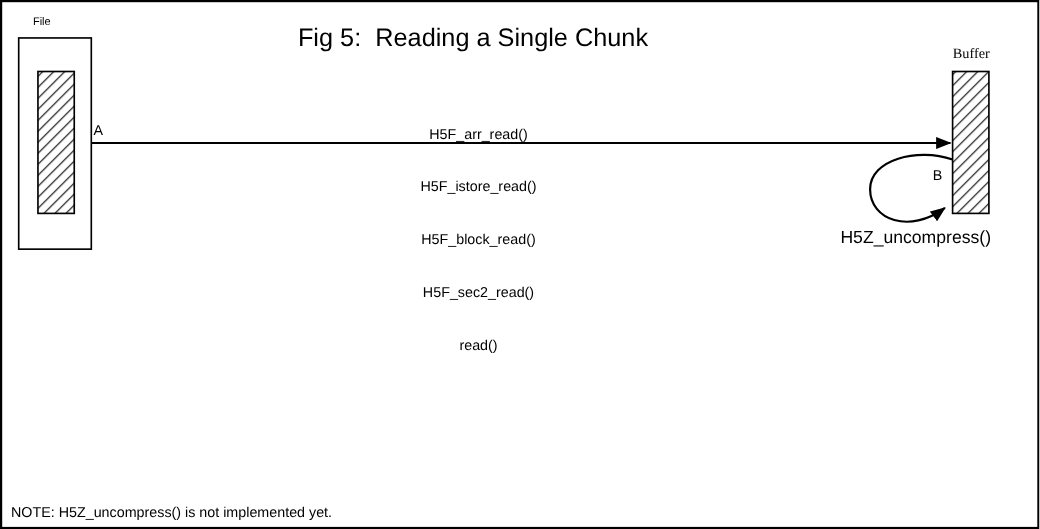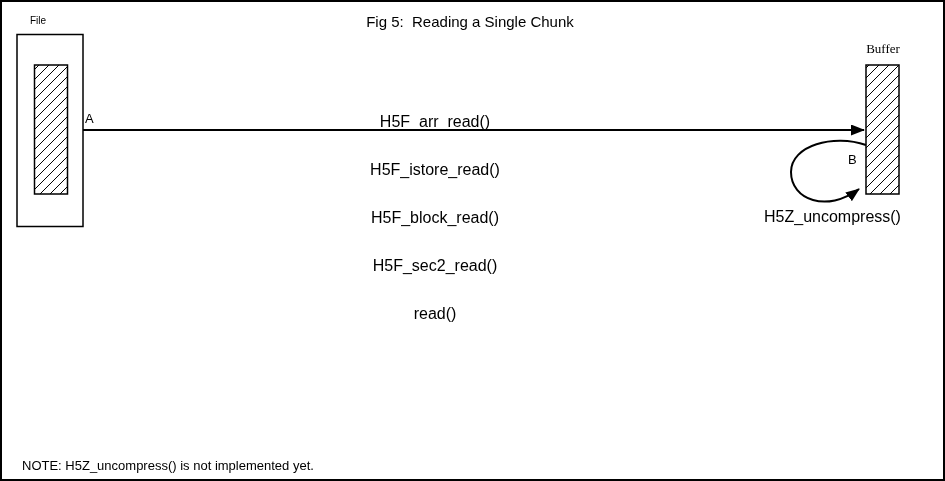--- a/index.html
+++ b/index.html
@@ -24,26 +24,25 @@
     top: 0;
     width: 945px;
     height: 481px;
   }
   .txt {
     position: absolute;
     white-space: pre;
     color: #000000;
   }
   .title {
-    top: 10px;
+    top: 22px;
     left: 428px;
     transform: translateX(-50%);
-    font-size: 15px;
+    font-size: 23px;
     line-height: 20px;
-    margin-left: 40px;
   }
   .file-label {
     top: 13px;
     left: 36px;
     transform: translateX(-50%);
     font-size: 10px;
   }
   .buffer-label {
     top: 39px;
     left: 881px;
@@ -58,34 +57,33 @@
   }
   .label-b {
     top: 150px;
     left: 846px;
     font-size: 13px;
   }
   .call-stack {
     top: 80px;
     left: 433px;
     transform: translateX(-50%);
-    font-size: 16px;
+    font-size: 13px;
     line-height: 16px;
     text-align: center;
   }
   .uncompress-label {
     top: 206px;
     left: 762px;
     font-size: 16px;
   }
   .note {
     top: 456px;
     left: 8px;
     font-size: 13px;
-    margin-left: 12px;
   }
 </style>
 </head>
 <body>
 
 <div id="diagram">
 
   <svg id="shapes" viewBox="0 0 945 481" xmlns="http://www.w3.org/2000/svg">
     <defs>
       <pattern id="hatch" patternUnits="userSpaceOnUse" width="10" height="10">

